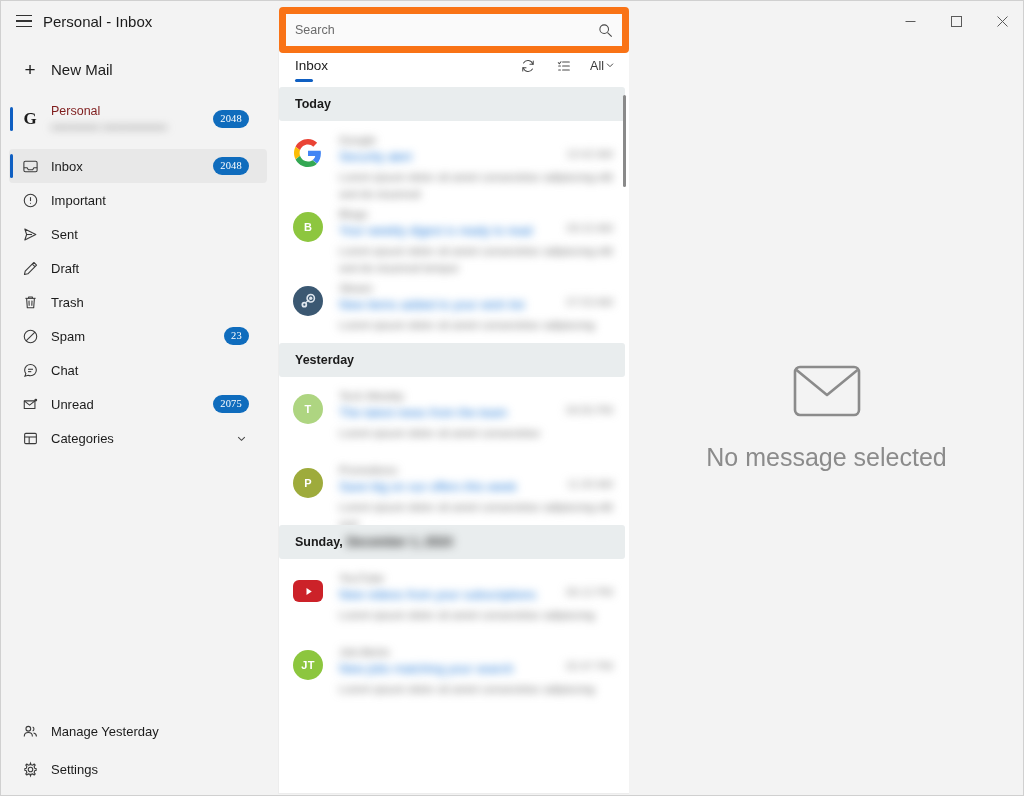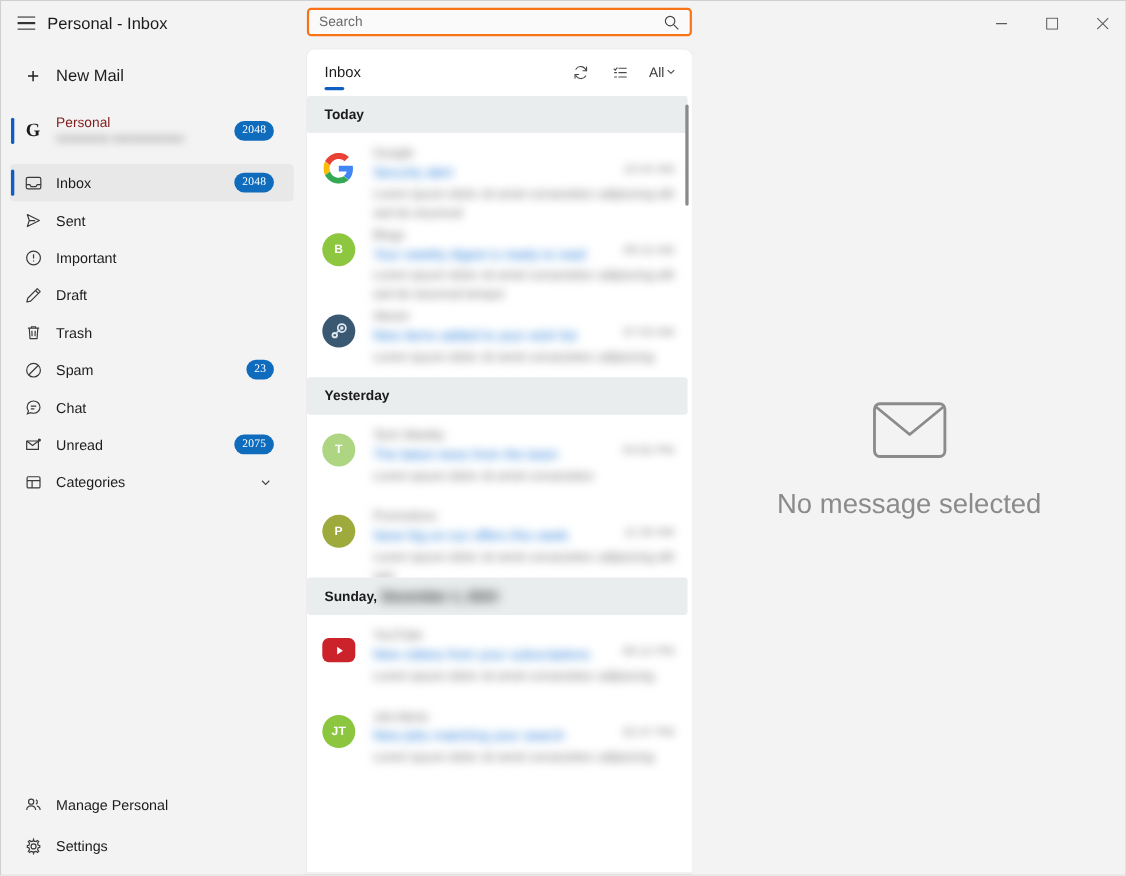--- a/index.html
+++ b/index.html
@@ -66,23 +66,23 @@
     color: #5a5a5a;
   }
   .wc svg { display: block; }
 
   
   .searchbar {
     position: absolute;
     top: 6px;
     left: 278px;
     width: 350px;
-    height: 26px;
+    height: 46px;
     background: #fafafa;
-    border: 2px solid #f97316;
+    border: 7px solid #f97316;
     border-radius: 4px;
     display: flex;
     align-items: center;
     padding: 0 9px;
     z-index: 31;
   }
   .searchbar input {
     flex: 1;
     border: none;
     outline: none;
@@ -493,37 +493,37 @@
             <path d="M2 10.4h3.4l1.3 2h4.6l1.3-2H16"></path>
           </svg>
         </div>
         <div class="nlbl">Inbox</div>
         <div class="badge">2048</div>
       </div>
 
 
       <div class="navitem">
         <div class="nico">
-          <svg width="17" height="17" viewBox="0 0 18 18" fill="none" stroke="currentColor" stroke-width="1.15" stroke-linejoin="round">
-            <path d="M3 3.2l11.6 5.8L3 14.8l1.9-5.8z"></path>
-              <line x1="4.9" y1="9" x2="10.6" y2="9"></line>
-          </svg>
-        </div>
-        <div class="nlbl">Sent</div>
-      </div>
-
-      <div class="navitem">
-        <div class="nico">
           <svg width="17" height="17" viewBox="0 0 18 18" fill="none" stroke="currentColor" stroke-width="1.15">
             <circle cx="9" cy="9" r="6.6"></circle>
               <line x1="9" y1="5.5" x2="9" y2="9.6"></line>
               <circle cx="9" cy="11.9" r="0.62" fill="currentColor" stroke="none"></circle>
           </svg>
         </div>
         <div class="nlbl">Important</div>
+      </div>
+
+      <div class="navitem">
+        <div class="nico">
+          <svg width="17" height="17" viewBox="0 0 18 18" fill="none" stroke="currentColor" stroke-width="1.15" stroke-linejoin="round">
+            <path d="M3 3.2l11.6 5.8L3 14.8l1.9-5.8z"></path>
+              <line x1="4.9" y1="9" x2="10.6" y2="9"></line>
+          </svg>
+        </div>
+        <div class="nlbl">Sent</div>
       </div>
 
       <div class="navitem">
         <div class="nico">
           <svg width="17" height="17" viewBox="0 0 18 18" fill="none" stroke="currentColor" stroke-width="1.15" stroke-linejoin="round">
             <path d="M12.6 2.6l2.8 2.8L6.2 14.6l-3.6.8.8-3.6z"></path>
               <line x1="10.9" y1="4.3" x2="13.7" y2="7.1"></line>
           </svg>
         </div>
         <div class="nlbl">Draft</div>
@@ -597,21 +597,21 @@
     <div class="sidebar-bottom">
       <div class="navitem">
         <div class="nico">
           <svg width="17" height="17" viewBox="0 0 18 18" fill="none" stroke="currentColor" stroke-width="1.15">
             <circle cx="6.7" cy="6.1" r="2.5"></circle>
               <path d="M2.4 14.2c0-2.4 1.9-4.1 4.3-4.1s4.3 1.7 4.3 4.1"></path>
             <path d="M11.3 4.2a2.4 2.4 0 010 4.3"></path>
               <path d="M12.2 10.5c1.8.3 3.1 1.8 3.1 3.7"></path>
           </svg>
         </div>
-        <div class="nlbl">Manage Personal</div>
+        <div class="nlbl">Manage Yesterday</div>
       </div>
       <div class="navitem">
         <div class="nico">
           <svg width="17" height="17" viewBox="0 0 18 18" fill="none" stroke="currentColor" stroke-width="1.15">
             <circle cx="9" cy="9" r="2.4"></circle>
             <path d="M9 2.2l.6 1.7 1.8.4 1.4-1.1 1.2 1.2-1.1 1.4.4 1.8 1.7.6v1.6l-1.7.6-.4 1.8 1.1 1.4-1.2 1.2-1.4-1.1-1.8.4L9 15.8l-.6-1.7-1.8-.4-1.4 1.1-1.2-1.2 1.1-1.4-.4-1.8-1.7-.6V8.2l1.7-.6.4-1.8L4 4.4l1.2-1.2 1.4 1.1 1.8-.4z"></path>
           </svg>
         </div>
         <div class="nlbl">Settings</div>
       </div>

